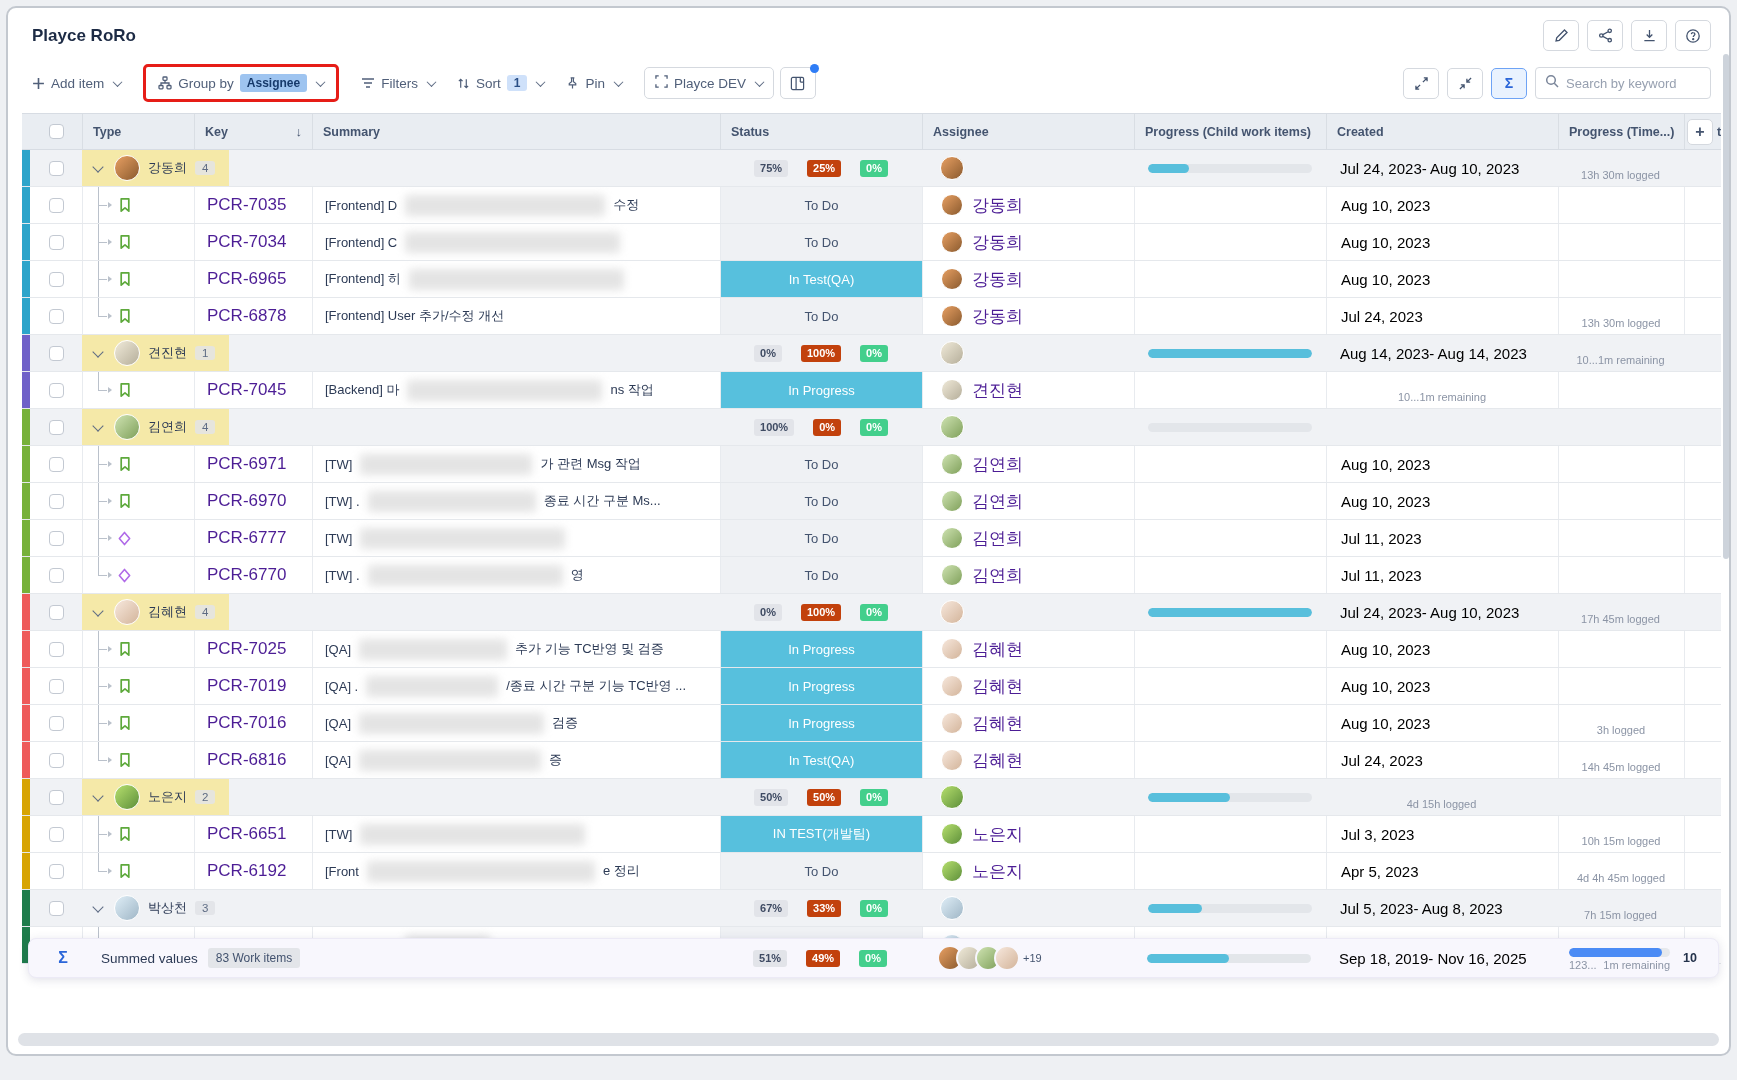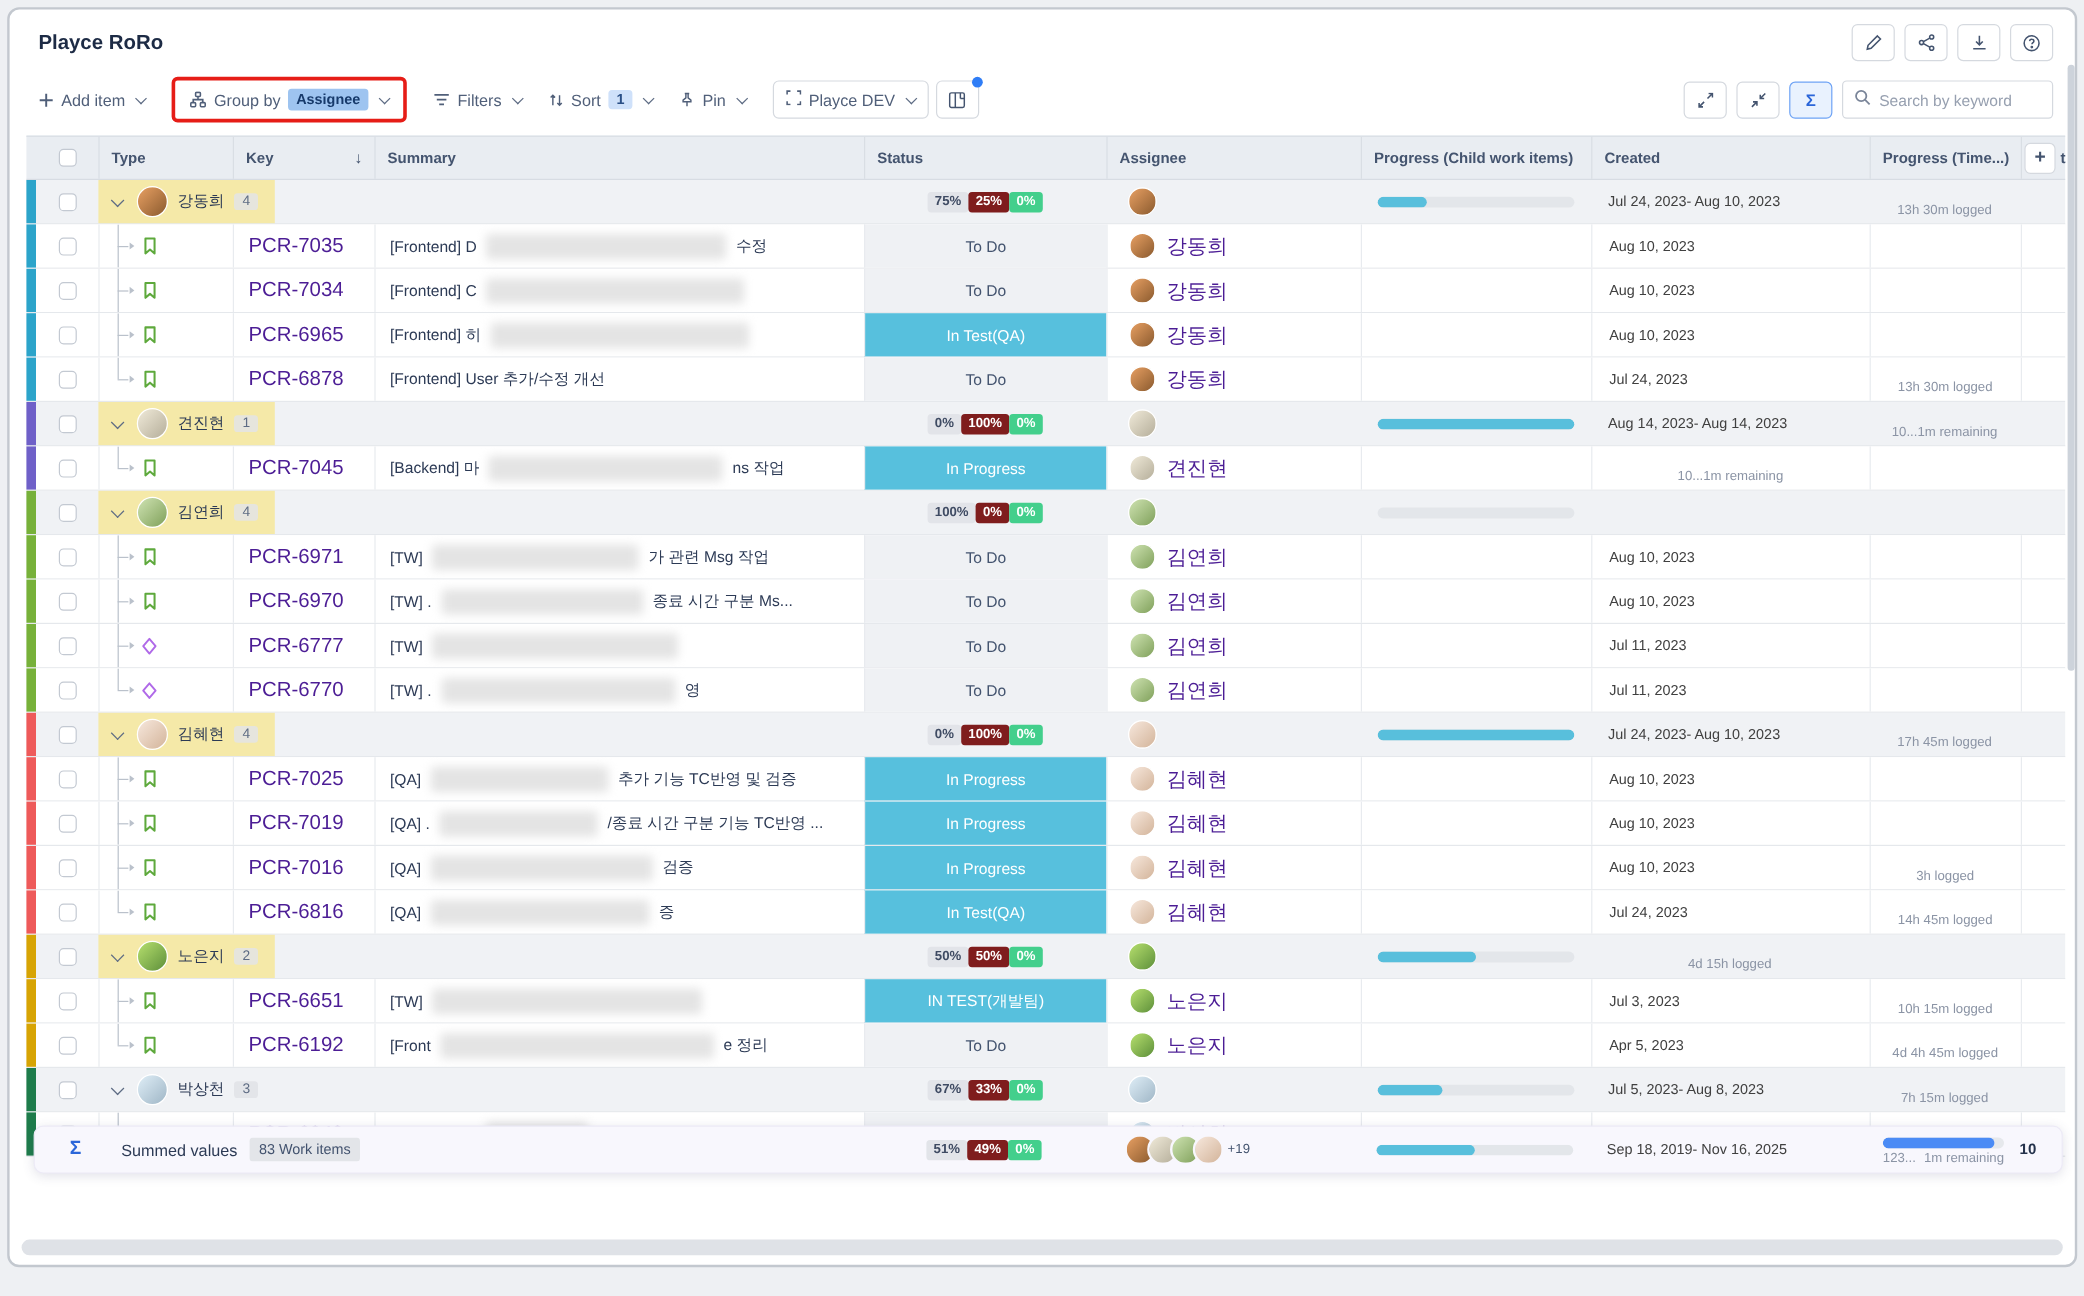--- a/index.html
+++ b/index.html
@@ -54,43 +54,43 @@
   .strip { height:100%; }
   .checkcell { justify-content:center; }
   .checkbox { width:15px; height:15px; border:1.5px solid #c3c9d2; border-radius:4px; background:#fff; cursor:pointer; }
   .grouplabel { grid-column:3/5; display:flex; align-items:center; gap:8px; padding:0 14px 0 8px; height:100%; width:fit-content; }
   .grouplabel.hl { background:#f5e9a8; }
   .gchev { width:8px; height:8px; border-right:1.7px solid #5e6c84; border-bottom:1.7px solid #5e6c84; transform:rotate(45deg); margin:-3px 4px 0 4px; cursor:pointer; flex:none; }
   .avatar { border-radius:50%; flex:none; border:1px solid #fff; }
   .gname { font-size:13px; color:#2c3a55; font-weight:400; }
   .gcount { background:#e6e5dd; color:#5e6c84; font-size:11.5px; padding:1px 7px; border-radius:3px; }
   .grouprow .gcount.nohl { background:#e3e5e9; }
-  .pctwrap { display:flex; gap:0; justify-content:center; width:100%; }
+  .pctwrap { display:flex; gap:19px; justify-content:center; width:100%; }
   .pct { font-size:11px; font-weight:700; padding:2.5px 6px; border-radius:3px; }
   .pct.gray { background:#e2e4e9; color:#3f4b63; }
-  .pct.teal { background:#7f1d1d; color:#fff; }
+  .pct.teal { background:#c2410c; color:#fff; }
   .pct.green { background:#43cf8c; color:#fff; }
   .typecell { padding-left:0; }
   .conn { position:relative; width:34px; height:100%; flex:none; }
   .conn::before { content:""; position:absolute; left:15px; top:0; bottom:0; width:1px; background:#bac1cb; }
   .conn.last::before { bottom:50%; }
   .conn::after { content:""; position:absolute; left:15px; top:50%; width:9px; height:1px; background:#bac1cb; }
   .arrowhead { width:0; height:0; border-left:4px solid #bac1cb; border-top:3px solid transparent; border-bottom:3px solid transparent; margin:0 5px 0 -9px; z-index:1; }
   .keylink, .assignee-name { font-size:17px; color:#4c1d95; cursor:pointer; text-decoration:none; }
   .keycell { padding:0 12px; }
   .sumcell { font-size:13px; color:#2c3a55; padding:0 12px; }
   .blur { display:inline-block; height:21px; border-radius:3px; background:#e4e4e4; filter:blur(4px); vertical-align:middle; margin:0 8px; flex:none; }
   .statuscell { justify-content:center; font-size:13px; color:#44546f; }
   .statuscell.todo { background:#eff1f4; }
   .statuscell.teal { background:#57c0dd; color:#fff; }
   .asgcell { padding-left:18px; gap:9px; }
   .progcell { padding:0 14px; }
   .pbar { width:100%; height:9px; border-radius:5px; background:#e3e6ea; overflow:hidden; }
   .pbar i { display:block; height:100%; background:#58bfdc; border-radius:5px; }
-  .createdcell { font-size:12px; color:#404040; padding:0 14px; }
+  .createdcell { font-size:15px; color:#000000; padding:0 14px; }
   .timecell { flex-direction:column; justify-content:center; align-items:stretch; gap:2px; padding:3px 13px 1px 12px; }
   .tbar { height:9px; border-radius:5px; background:#e6e8ec; overflow:hidden; }
   .tbar i { display:block; height:100%; background:#4b8bf5; border-radius:5px; }
   .tlabel { font-size:11px; color:#8b94a5; display:flex; justify-content:space-between; line-height:12px; }
   .plus-btn { width:26px; height:26px; border:1px solid #d5d9df; border-radius:5px; background:#fff; display:flex; align-items:center; justify-content:center; font-size:16px; color:#44546f; cursor:pointer; flex:none; }
   .clip-t { font-size:12.5px; font-weight:700; color:#44546f; margin-left:4px; }
   
   .sumbar { position:absolute; left:6px; right:2px; top:825px; height:40px; background:#f8f7fd; border:1px solid #eceaf6; border-radius:8px; box-shadow:0 2px 10px rgba(70,70,110,.16); z-index:5; display:grid; grid-template-columns:8px 52px 630px 202px 212px 192px 232px 126px 28px; align-items:center; }
   .sumbar .fcell { display:flex; align-items:center; overflow:hidden; white-space:nowrap; }
   .sigma { color:#2b66d9; font-weight:700; font-size:16px; }

